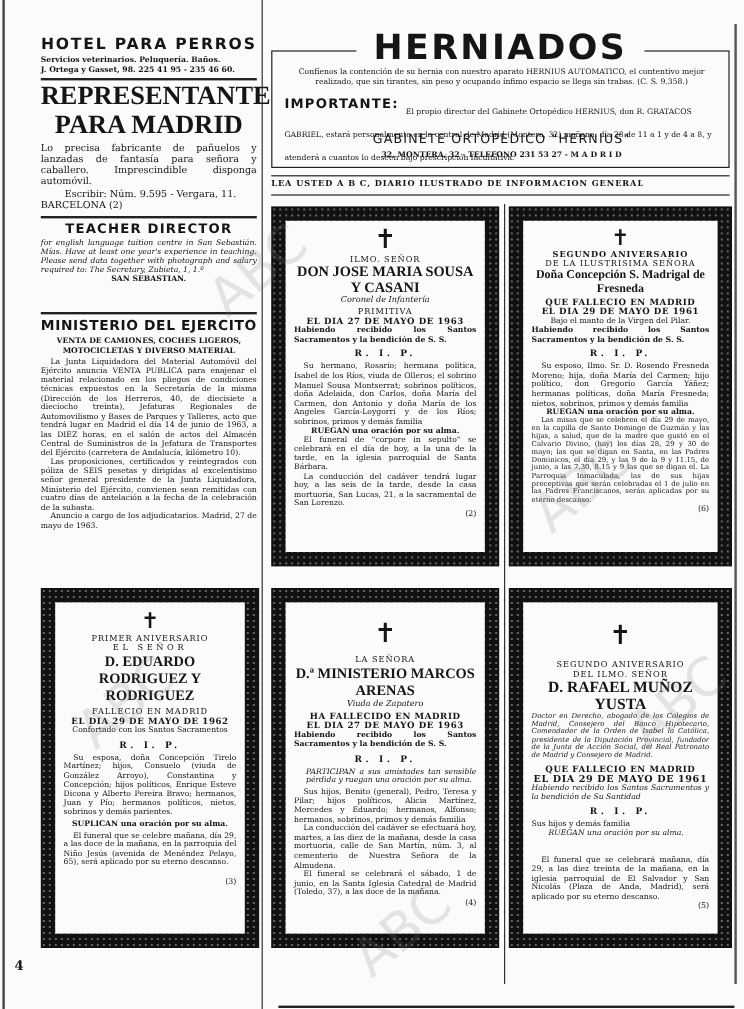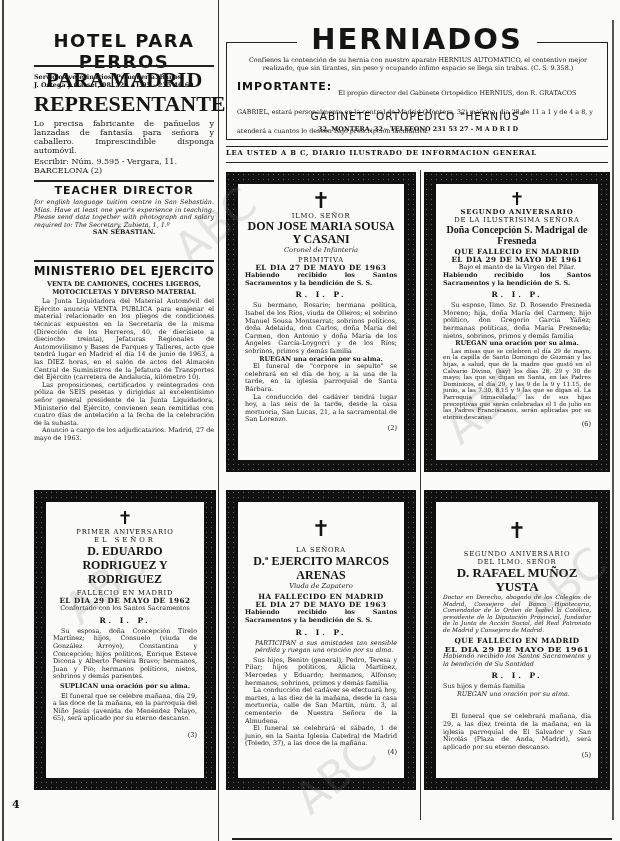--- a/index.html
+++ b/index.html
@@ -33,33 +33,33 @@
   .watermark { position: absolute; font-family: "DejaVu Sans", sans-serif; color: rgba(120,120,120,0.18); font-size: 44px; transform: rotate(-40deg); pointer-events: none; }
 </style>
 </head>
 <body>
 
 <div class="vrule" style="left:218px; top:0; height:841px;"></div>
 <div class="vrule" style="left:612px; top:20px; height:800px; width:2px; background:#555;"></div>
 <div class="vrule" style="left:2px; top:0; height:841px; width:2px; background:#444;"></div>
 
 <div class="abs" style="left:34px; top:30px; width:180px;">
-  <div class="headline-sans center" style="font-size:18px; letter-spacing:1.5px;">HOTEL PARA PERROS</div>
+  <div class="headline-sans center" style="font-size:13px; letter-spacing:1.5px;">HOTEL PARA PERROS</div>
   <div class="tiny bold" style="text-align:justify; margin-top:2px;">Servicios veterinarios. Peluquería. Baños.</div>
   <div class="tiny bold">J. Ortega y Gasset, 98. 225 41 95 - 235 46 60.</div>
 </div>
 <div class="rule" style="left:34px; top:65px; width:180px; height:2px;"></div>
 
 <div class="abs" style="left:34px; top:68px; width:180px;">
   <div class="center" style="font-family:'Liberation Serif',serif; font-weight:bold; font-size:22px; line-height:24px;">
+    <div>REPRESENTANTE</div>
     <div>PARA MADRID</div>
-    <div>REPRESENTANTE</div>
   </div>
   <div class="small" style="font-size:8px; line-height:9px; margin-top:3px;">Lo precisa fabricante de pañuelos y lanzadas de fantasía para señora y caballero. Imprescindible disponga automóvil.</div>
-  <div class="small" style="font-size:8px; line-height:10px; margin-top:2px;">Escribir: Núm. 9.595 - Vergara, 11.</div>
+  <div class="small" style="font-size:8px; line-height:10px; margin-top:2px;margin-left:20px;">Escribir: Núm. 9.595 - Vergara, 11.</div>
   <div class="center small" style="font-size:8px; text-align:left;">BARCELONA (2)</div>
 </div>
 <div class="rule" style="left:34px; top:180px; width:180px; height:2px;"></div>
 
 <div class="abs" style="left:34px; top:184px; width:180px;">
   <div class="headline-sans center" style="font-size:11px; letter-spacing:1px;">TEACHER DIRECTOR</div>
   <div class="tiny ital" style="margin-top:2px;">for english language tuition centre in San Sebastián. Mías. Have at least one year's experience in teaching. Please send data together with photograph and salary required to: The Secretary, Zubieta, 1, 1.º</div>
   <div class="tiny bold center" style="text-align:center;">SAN SEBASTIAN.</div>
 </div>
 <div class="rule" style="left:34px; top:260px; width:180px; height:2px;"></div>
@@ -138,21 +138,21 @@
     <div class="tiny bold" style="text-align:center; margin:2px 0;">SUPLICAN una oración por su alma.</div>
     <div class="tiny para">El funeral que se celebre mañana, día 29, a las doce de la mañana, en la parroquia del Niño Jesús (avenida de Menéndez Pelayo, 65), será aplicado por su eterno descanso.</div>
     <div class="num" style="margin-top:8px;">(3)</div>
   </div>
 </div>
 
 <div class="obit" style="left:226px; top:490px; width:190px; height:300px;">
   <div class="obit-inner">
     <div class="cross" style="margin-top:10px;">✝</div>
     <div class="obit-cap" style="margin-top:6px;">LA SEÑORA</div>
-    <div class="obit-name" style="font-size:12px; line-height:14px;">D.ª EJERCITO MARCOS ARENAS</div>
+    <div class="obit-name" style="font-size:12px; line-height:14px;">D.ª MINISTERIO MARCOS ARENAS</div>
     <div class="obit-cap ital" style="letter-spacing:0;">Viuda de Zapatero</div>
     <div class="obit-date" style="margin-top:3px;">HA FALLECIDO EN MADRID</div>
     <div class="obit-date">EL DIA 27 DE MAYO DE 1963</div>
     <div class="tiny bold">Habiendo recibido los Santos Sacramentos y la bendición de S. S.</div>
     <div class="rip">R. I. P.</div>
     <div class="tiny ital" style="margin:2px 0 2px 10px;">PARTICIPAN a sus amistades tan sensible pérdida y ruegan una oración por su alma.</div>
     <div class="tiny para">Sus hijos, Benito (general), Pedro, Teresa y Pilar; hijos políticos, Alicia Martínez, Mercedes y Eduardo; hermanos, Alfonso; hermanos, sobrinos, primos y demás familia</div>
     <div class="tiny para">La conducción del cadáver se efectuará hoy, martes, a las diez de la mañana, desde la casa mortuoria, calle de San Martín, núm. 3, al cementerio de Nuestra Señora de la Almudena.</div>
     <div class="tiny para">El funeral se celebrará el sábado, 1 de junio, en la Santa Iglesia Catedral de Madrid (Toledo, 37), a las doce de la mañana.</div>
     <div class="num">(4)</div>

